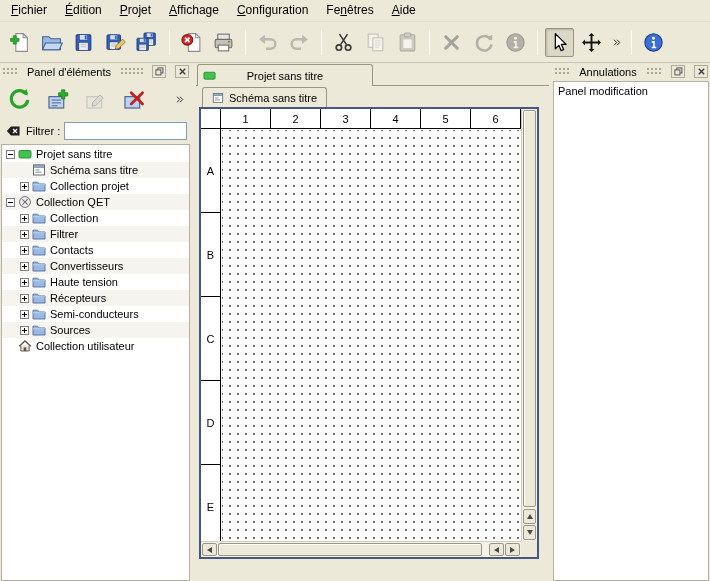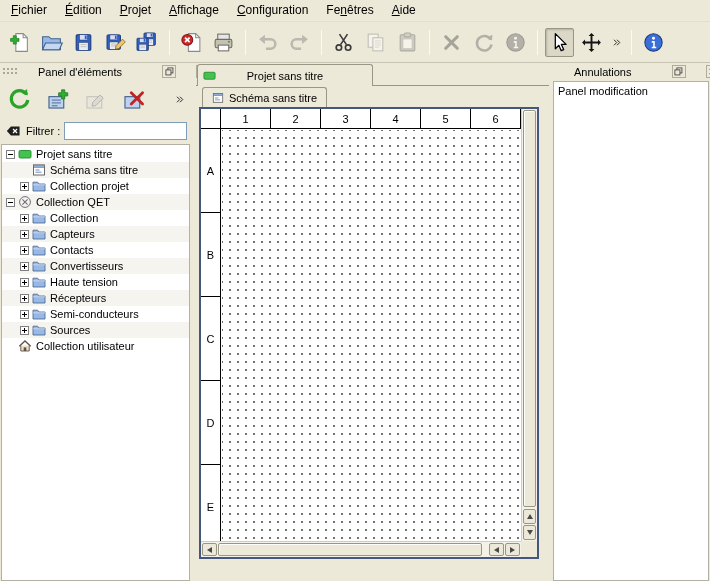--- a/index.html
+++ b/index.html
@@ -25,21 +25,21 @@
   .tbtn.pressed { border:1px solid #9a9684; background:#dcd8c8;
                   box-shadow:inset 1px 1px 2px rgba(0,0,0,.18); }
   .disabled .ico { filter:grayscale(1) opacity(.45); }
   .tsep { width:1px; height:25px; background:#c4c0b0; border-right:1px solid #fbfaf6;
           margin:0 4px; flex:none; }
 
   
   .dock { position:absolute; top:63px; height:518px; display:flex; flex-direction:column; }
   .dock.left  { left:0;   width:191px; }
   .dock.right { left:552px; width:158px; }
-  .dock-title { height:17px; display:flex; align-items:center; gap:20px; padding:0 2px; flex:none; }
+  .dock-title { height:17px; display:flex; align-items:center; gap:9px; padding:0 2px; flex:none; }
   .grip { height:9px; background-image:radial-gradient(circle,#aba791 1px,transparent 1.3px);
           background-size:4px 4px; }
   .g1 { width:16px; flex:none; }
   .gfill { flex:1; }
   .dock.right .g1 { width:auto; flex:1; }
   .dock-label { font-size:11px; white-space:nowrap; }
   .dock-btn { width:14px; height:13px; border:1px solid #b0ac9c; background:#ece9d8;
               display:flex; align-items:center; justify-content:center; flex:none; }
   .dock-btn svg { width:9px; height:9px; display:block; }
 
@@ -479,21 +479,21 @@
             <use href="#i-folder"></use>
           </svg>
           <span class="tlabel">Collection</span>
         </div>
         <div class="trow">
           <span class="ind" style="width: 16px;"></span>
           <span class="exp plus"></span>
           <svg class="tico">
             <use href="#i-folder"></use>
           </svg>
-          <span class="tlabel">Capteurs</span>
+          <span class="tlabel">Filtrer</span>
         </div>
         <div class="trow">
           <span class="ind" style="width: 16px;"></span>
           <span class="exp plus"></span>
           <svg class="tico">
             <use href="#i-folder"></use>
           </svg>
           <span class="tlabel">Contacts</span>
         </div>
         <div class="trow">

